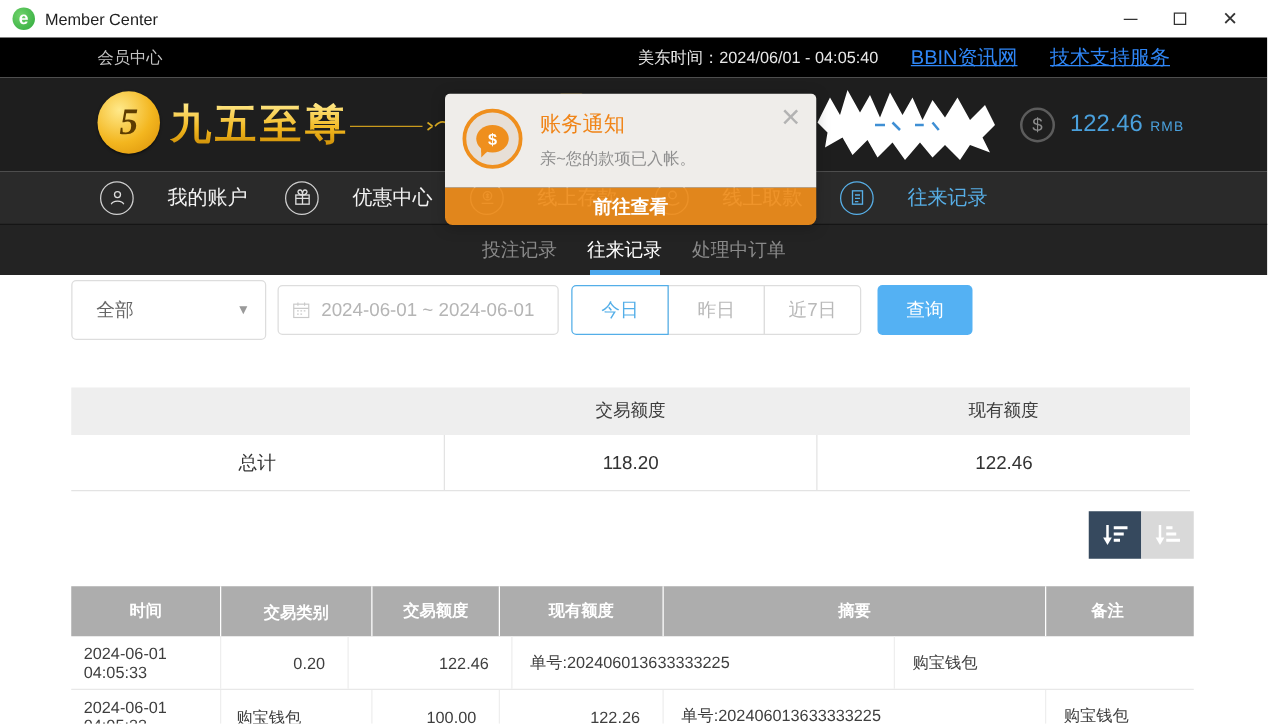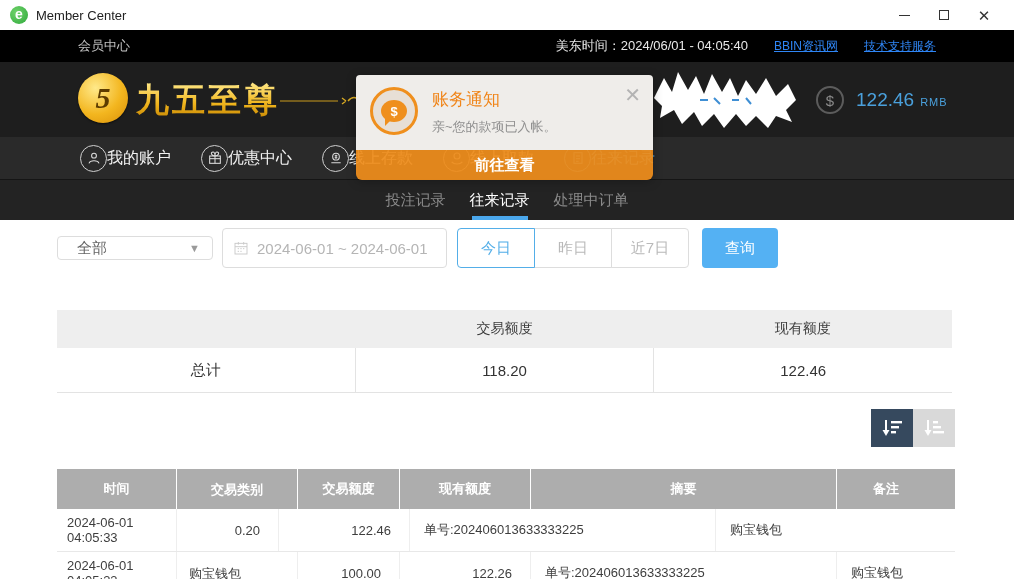--- a/index.html
+++ b/index.html
@@ -16,21 +16,21 @@
   .win-btn { width:40px; height:26px; display:flex; align-items:center; justify-content:center; color:#333; font-size:13px; cursor:default; }
   .glyph-min { display:inline-block; width:11px; border-top:1px solid #333; }
   .glyph-max { display:inline-block; width:10px; height:10px; border:1px solid #333; }
   .glyph-close { font-size:15px; line-height:1; }
 
   
   .infobar { height:32px; background:#000; display:flex; align-items:center; padding-left:78px; padding-right:78px; }
   .crumb { color:#c3c3c3; font-size:13px; }
   .info-right { margin-left:auto; display:flex; align-items:center; gap:26px; }
   .est-time { color:#e8e8e8; font-size:13px; }
-  .info-link { color:#2f86f6; font-size:12px; text-decoration:underline; }
+  .info-link { color:#2f86f6; font-size:16px; text-decoration:underline; }
 
   
   .header { position:relative; height:75px; background:#1e1e1e; }
   .logo { position:absolute; left:78px; top:11px; display:flex; }
   .logo-circle { width:50px; height:50px; border-radius:50%; background:radial-gradient(circle at 35% 30%, #ffe98a, #f3b61f 55%, #d98e07);
     display:flex; align-items:center; justify-content:center; box-shadow:0 1px 2px rgba(0,0,0,.6); }
   .logo-circle span { font-size:30px; font-weight:bold; font-style:italic; color:#5d3c00; font-family:"Liberation Serif","DejaVu Serif",serif; }
   .logo-text-wrap { margin-left:8px; display:flex; flex-direction:row; align-items:center; }
   .logo-main { font-size:33px; line-height:36px; font-weight:bold; letter-spacing:3px;
     background:linear-gradient(#ffe98a,#f0b51d 60%,#c98a05); -webkit-background-clip:text; background-clip:text; color:transparent;
@@ -43,21 +43,21 @@
   .balance { position:absolute; left:816px; top:24px; display:flex; align-items:center; }
   .balance-icon { width:28px; height:28px; border-radius:50%; border:2px solid #5c5c5c; color:#8b8b8b; font-size:15px;
     display:flex; align-items:center; justify-content:center; }
   .balance-amount { margin-left:12px; color:#4aa0dc; font-size:19px; }
   .balance-cur { margin-left:6px; color:#4aa0dc; font-size:11px; letter-spacing:1px; padding-top:4px; }
 
   .scribble { position:absolute; left:648px; top:8px; width:152px; height:62px; }
 
   
   .navbar { height:43px; background:#2a2a2a; border-bottom:1px solid #151515; display:flex; align-items:center; padding-left:80px; gap:30px; }
-  .nav-item { display:flex; align-items:center; gap:0; color:#f2f2f2; font-size:16px; cursor:pointer; position:relative; }
+  .nav-item { display:flex; align-items:center; gap:27px; color:#f2f2f2; font-size:16px; cursor:pointer; position:relative; }
   .nav-ring { width:27px; height:27px; border-radius:50%; border:1px solid #cfcfcf; display:flex; align-items:center; justify-content:center; }
   .nav-ring svg { stroke:#dcdcdc; fill:none; stroke-width:1.6; }
   .nav-item.active { color:#57aee6; }
   .nav-item.active .nav-ring { border-color:#57aee6; }
   .nav-item.active .nav-ring svg { stroke:#57aee6; }
   .nav-dot { position:absolute; right:-12px; top:-4px; width:8px; height:8px; border-radius:50%; background:#f5476b; }
 
   
   .subnav { height:40px; background:#232323; display:flex; justify-content:center; align-items:stretch; gap:24px; padding-left:0; }
   .subtab { color:#8a8a8a; font-size:15px; display:flex; align-items:center; position:relative; cursor:pointer; }
@@ -75,21 +75,21 @@
   .popup-texts { margin-left:14px; padding-top:1px; }
   .popup-title { color:#f08519; font-size:17px; margin-bottom:7px; }
   .popup-msg { color:#8f8f8f; font-size:13px; }
   .popup-close { position:absolute; right:12px; top:10px; color:#b3b3b3; font-size:20px; line-height:1; cursor:pointer; }
   .popup-footer { background:rgba(242,143,28,0.92); border-radius:0 0 6px 6px; height:30px; display:flex; align-items:center; justify-content:center;
     color:#fff; font-size:15px; font-weight:bold; cursor:pointer; }
 
   
   .content { background:#fff; height:359px; padding:8px 0 0 57px; position:relative; }
   .filter-row { display:flex; align-items:center; height:40px; }
-  .select-box { width:156px; height:24px; border:1px solid #ddd; border-radius:4px; display:flex; align-items:center;
+  .select-box { width:156px; height:48px; border:1px solid #ddd; border-radius:4px; display:flex; align-items:center;
     padding:0 12px 0 19px; color:#666; font-size:15px; cursor:pointer; }
   .select-caret { margin-left:auto; color:#9a9a9a; font-size:11px; }
   .date-box { margin-left:9px; width:225px; height:40px; border:1px solid #ddd; border-radius:4px; display:flex; align-items:center;
     padding:0 10px; color:#b5b5b5; font-size:15px; cursor:text; }
   .date-box svg { margin-right:8px; stroke:#c9c9c9; fill:none; stroke-width:1.4; }
   .quick-group { margin-left:10px; display:flex; }
   .quick-btn { width:78px; height:40px; border:1px solid #ddd; background:#fff; color:#b9b9b9; font-size:15px;
     display:flex; align-items:center; justify-content:center; cursor:pointer; margin-left:-1px; }
   .quick-btn:first-child { margin-left:0; border-radius:4px 0 0 4px; }
   .quick-btn:last-child { border-radius:0 4px 4px 0; }

